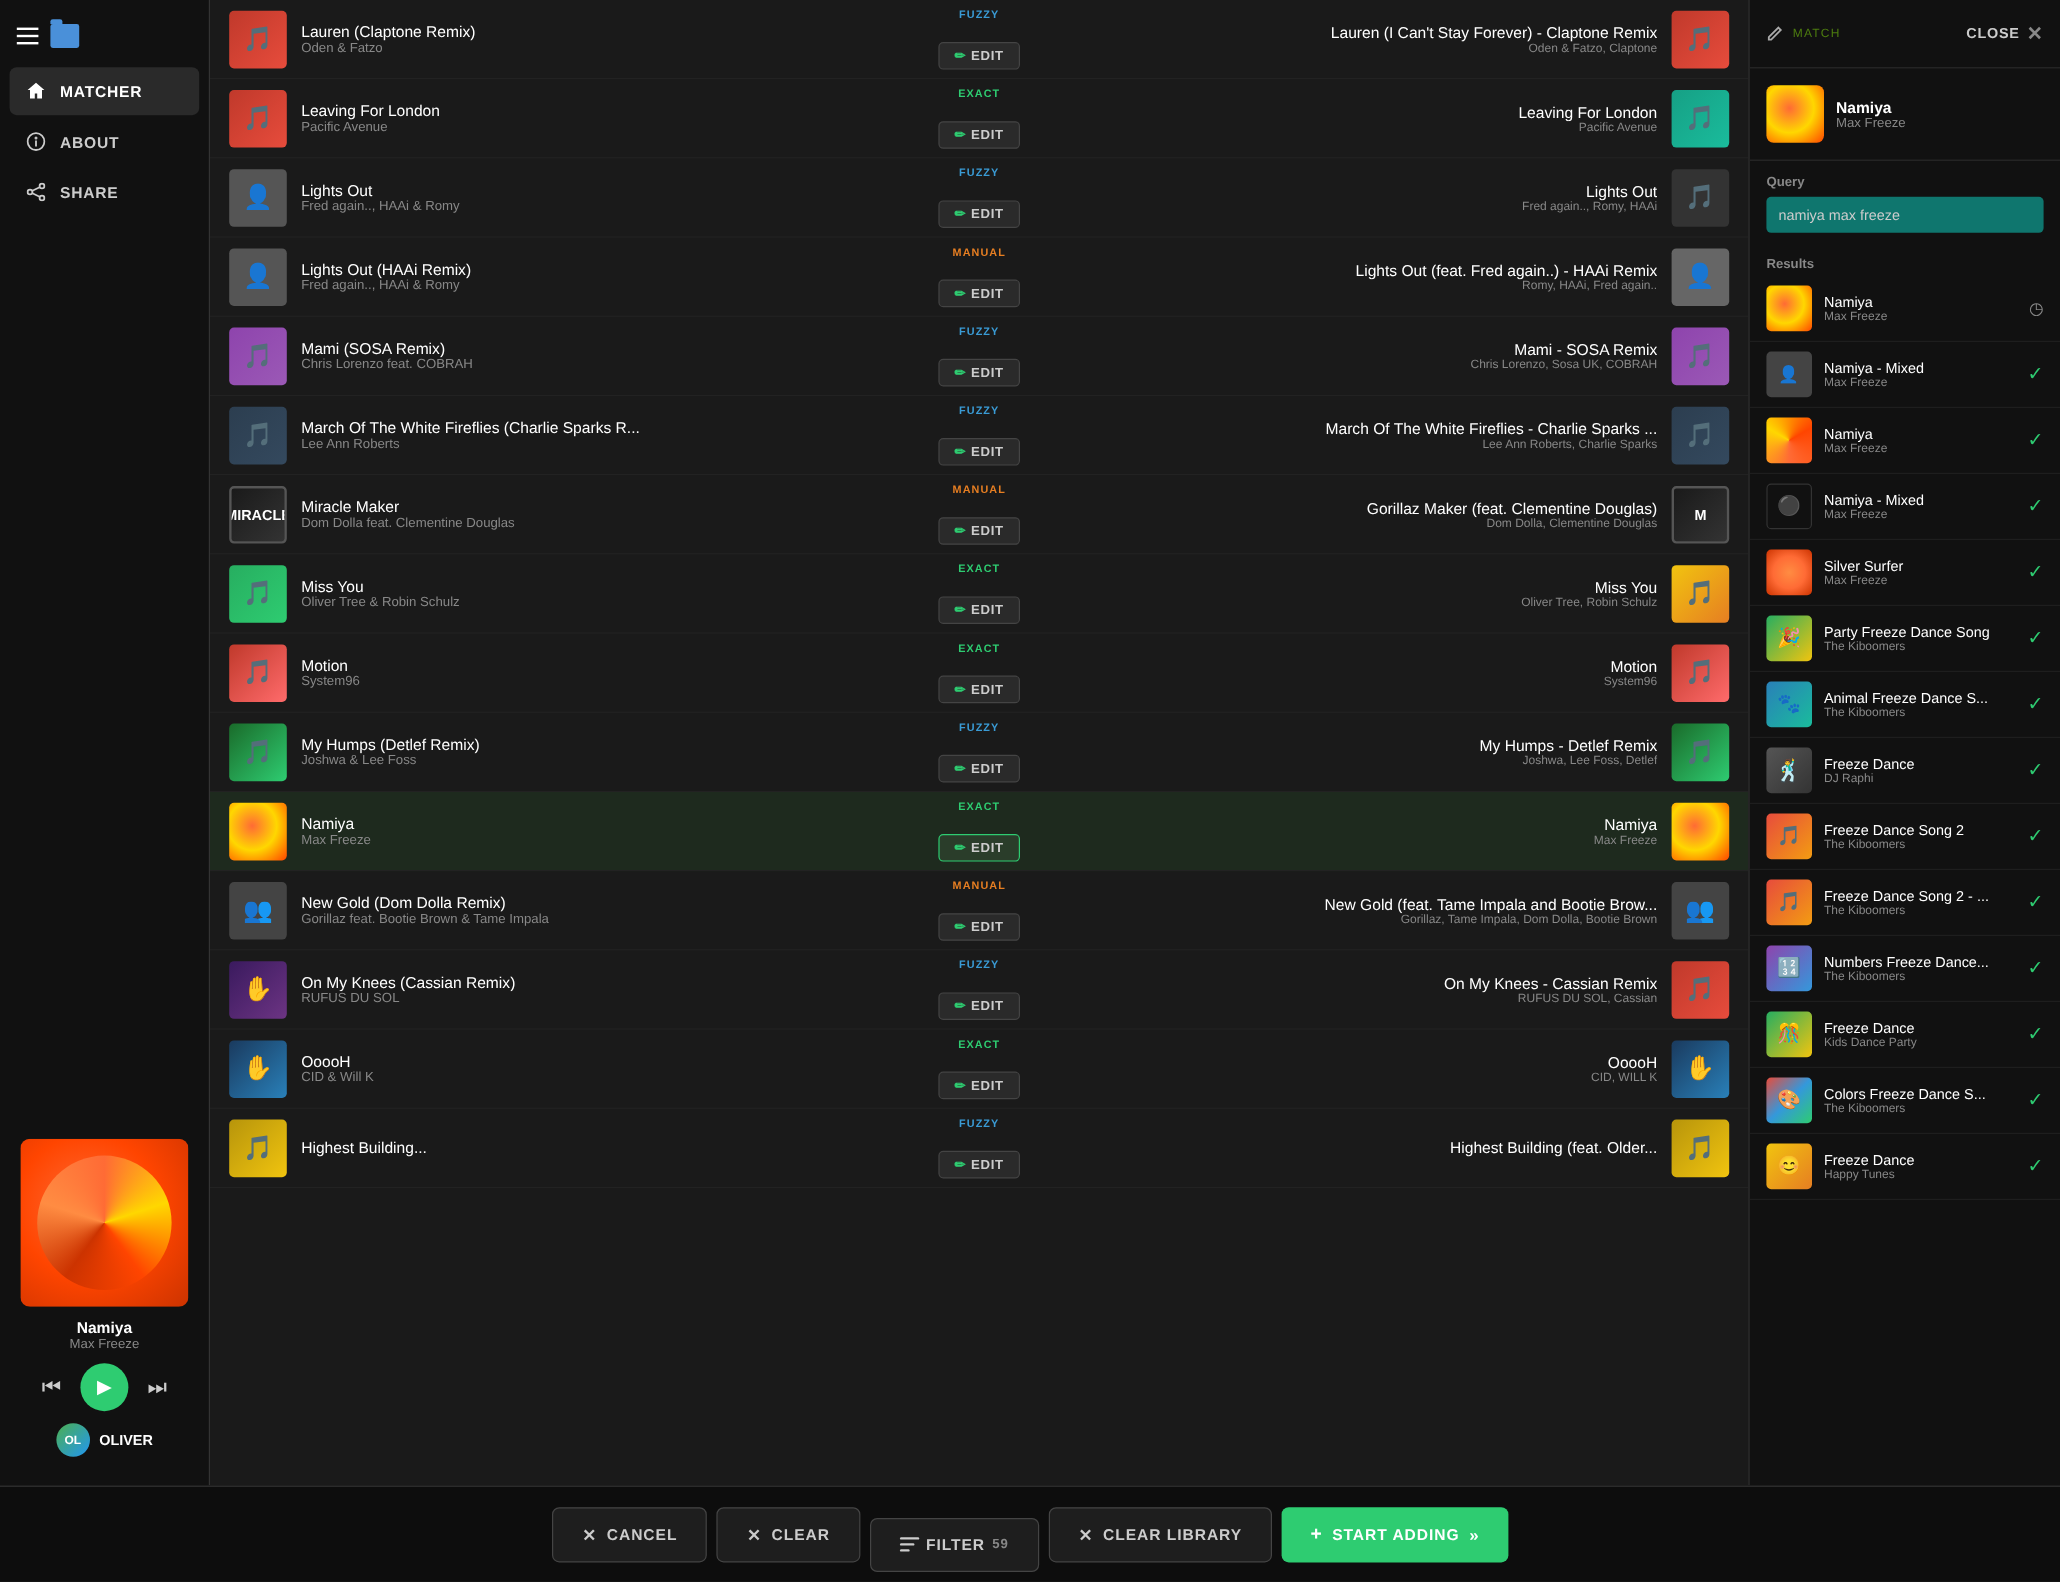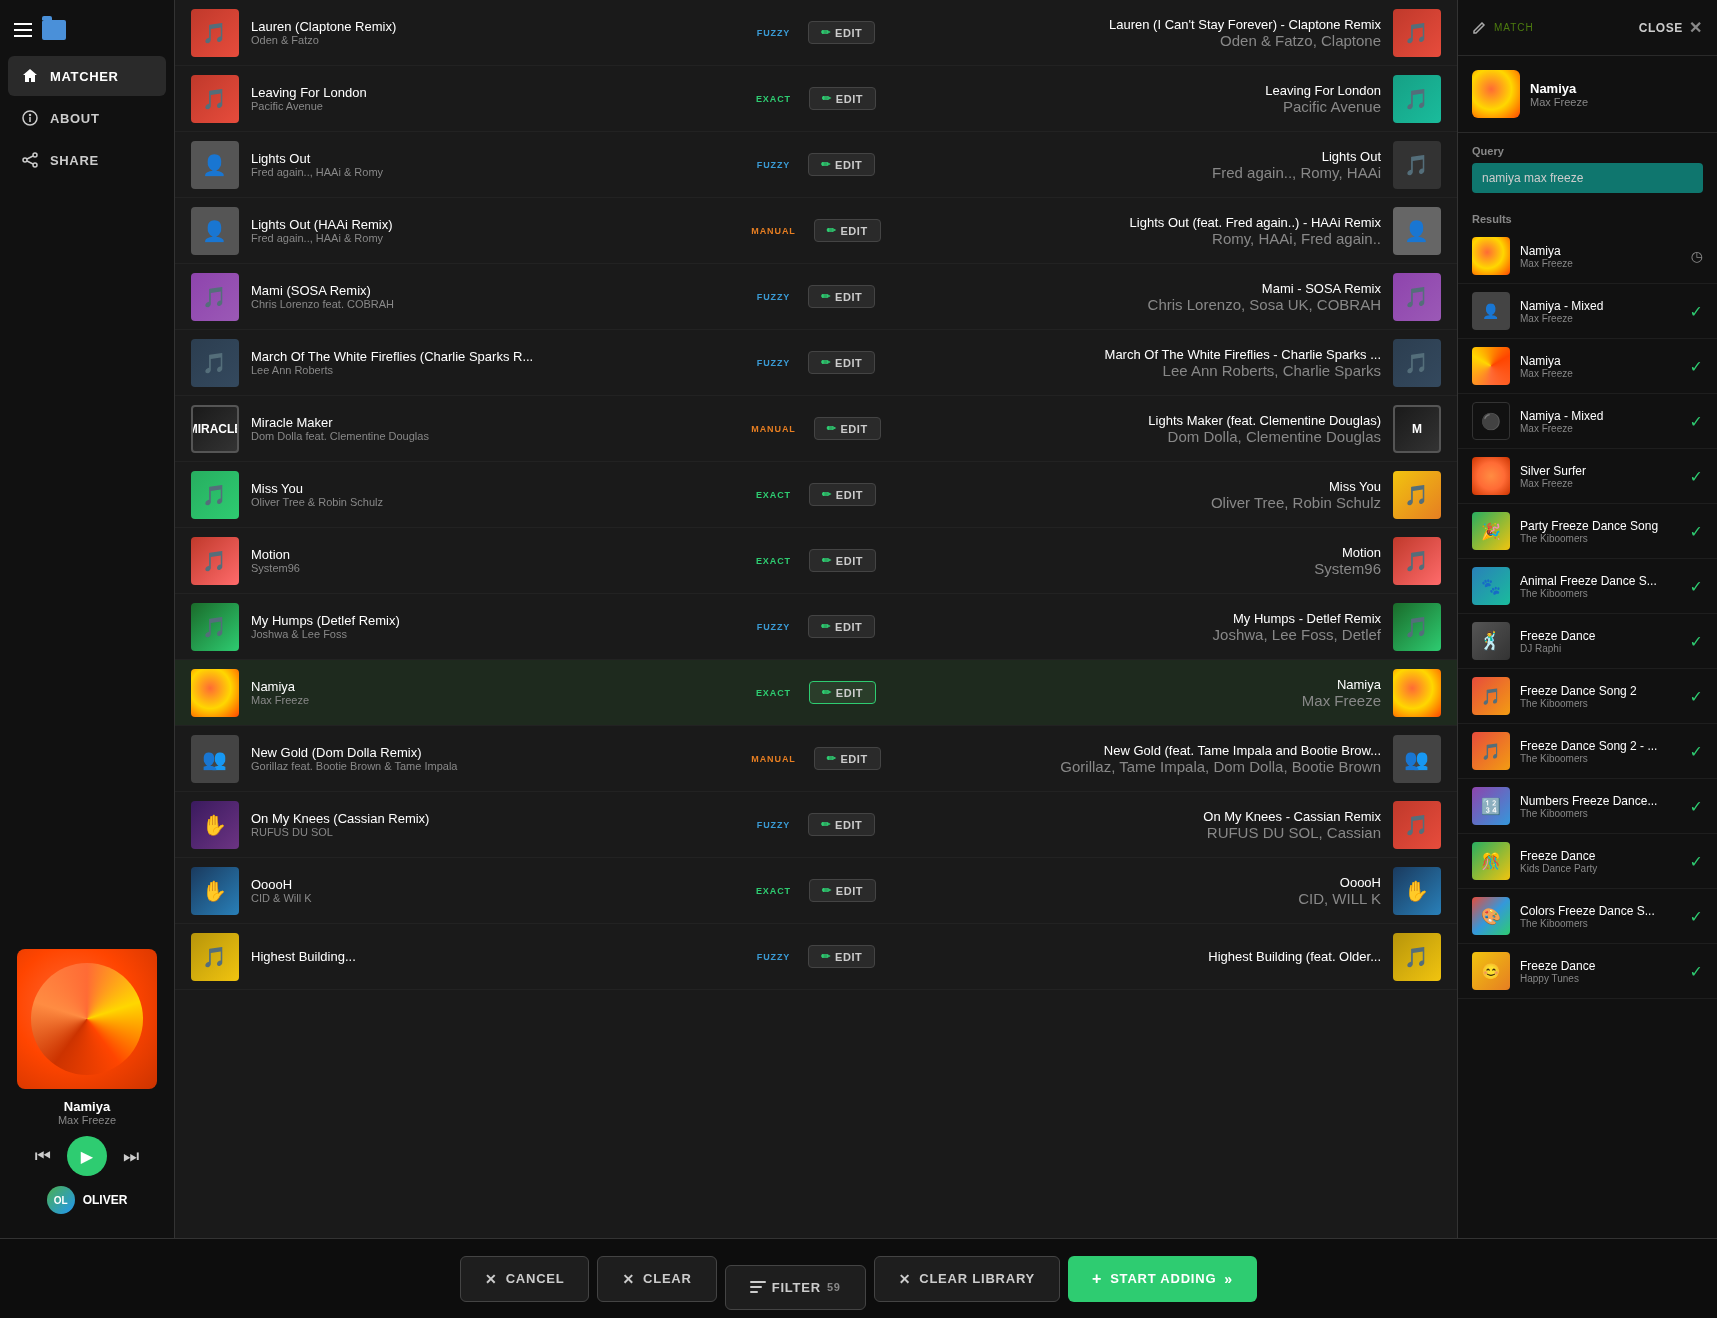--- a/index.html
+++ b/index.html
@@ -238,21 +238,21 @@
       white-space: nowrap;
       overflow: hidden;
       text-overflow: ellipsis;
     }
     .track-match-btn {
       margin: 0 16px;
       flex-shrink: 0;
     }
     .match-badge {
       display: flex;
-      flex-direction: row;
+      flex-direction: column;
       align-items: center;
       gap: 18px;
     }
     .match-type {
       font-size: 9px;
       font-weight: 700;
       letter-spacing: 0.1em;
     }
     .match-type.fuzzy { color: #3a9bd5; }
     .match-type.exact { color: #2ecc71; }
@@ -280,21 +280,21 @@
     }
     .track-title-right {
       font-size: 13px;
       font-weight: 500;
       color: #fff;
       white-space: nowrap;
       overflow: hidden;
       text-overflow: ellipsis;
     }
     .track-artist-right {
-      font-size: 15px;
+      font-size: 10px;
       color: #888;
       white-space: nowrap;
       overflow: hidden;
       text-overflow: ellipsis;
     }
     .track-art-right {
       width: 48px;
       height: 48px;
       border-radius: 4px;
       flex-shrink: 0;
@@ -721,21 +721,21 @@
           <div class="track-title">Miracle Maker</div>
           <div class="track-artist">Dom Dolla feat. Clementine Douglas</div>
         </div>
         <div class="track-match-btn">
           <div class="match-badge">
             <span class="match-type manual">MANUAL</span>
             <button class="edit-btn"><span class="pencil-icon">✏</span> EDIT</button>
           </div>
         </div>
         <div class="track-info-right">
-          <div class="track-title-right">Lights Maker (feat. Clementine Douglas)</div>
+          <div class="track-title-right">Gorillaz Maker (feat. Clementine Douglas)</div>
           <div class="track-artist-right">Dom Dolla, Clementine Douglas</div>
         </div>
         <div class="track-art-right" style="background:linear-gradient(135deg,#1a1a1a,#333);border:2px solid #555;font-size:12px;color:#fff;font-weight:700;display:flex;align-items:center;justify-content:center">M</div>
       </div>
 
       <div class="track-row">
         <div class="track-art" style="background:linear-gradient(135deg,#27ae60,#2ecc71)">🎵</div>
         <div class="track-info-left">
           <div class="track-title">Miss You</div>
           <div class="track-artist">Oliver Tree &amp; Robin Schulz</div>

